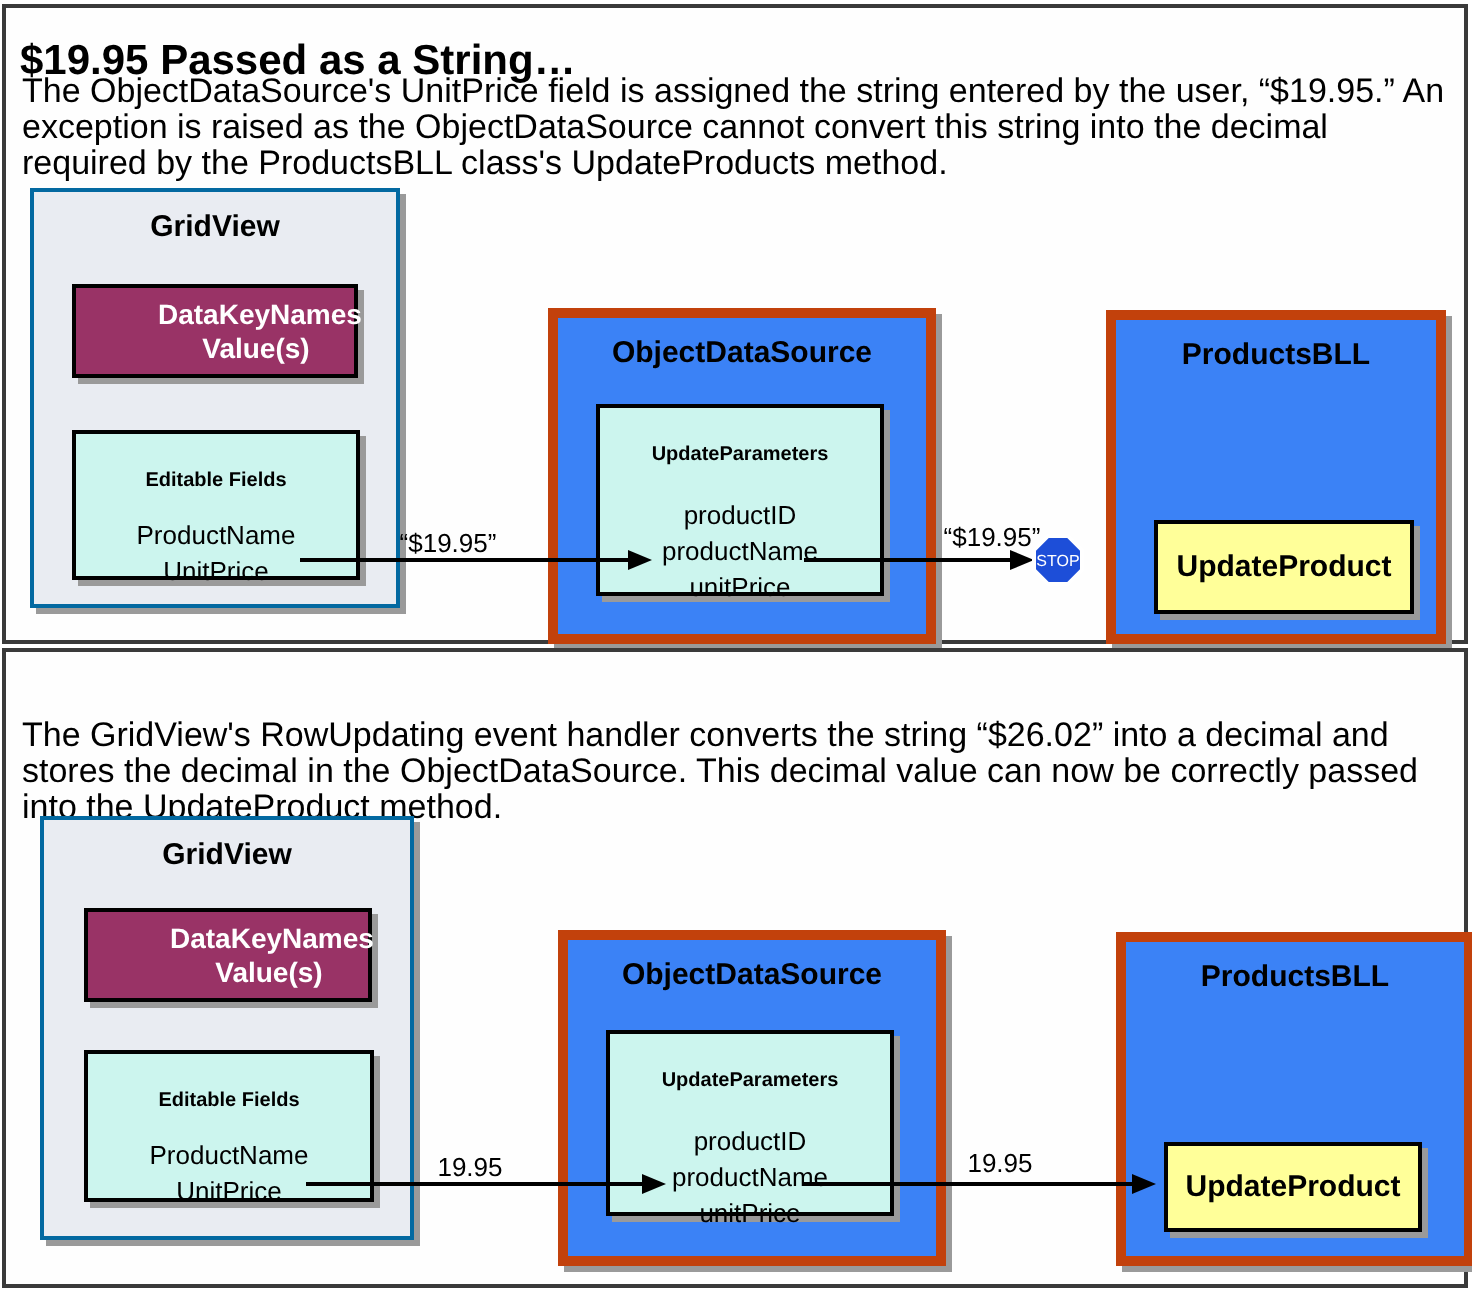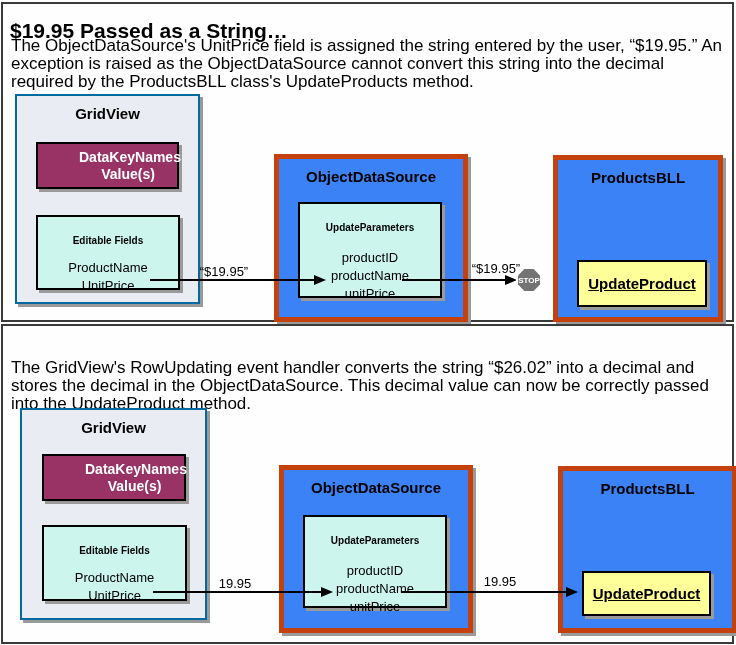--- a/index.html
+++ b/index.html
@@ -36,21 +36,21 @@
     background:#993366;color:#fff;font-weight:bold;font-size:14px;
     line-height:17px;display:flex;flex-direction:column;justify-content:center;padding-left:41px;
   }
   .cyan{background:#ccf5ee;}
   .sub-title{font-weight:bold;font-size:10px;margin-top:18px;}
   .items{font-size:13px;line-height:18px;}
   .ef .items{margin-top:13px;}
   .up .items{margin-top:16px;}
   .updprod{
     background:#ffff99;font-weight:bold;font-size:15px;
-    display:flex;align-items:center;justify-content:center;text-decoration:underline;
+    display:flex;align-items:center;justify-content:center;
   }
   
   .arrow{
     position:absolute;height:0;border-top:2px solid #000;z-index:6;
   }
   .arrow::after{
     content:"";position:absolute;right:-12px;top:-6px;width:0;height:0;
     border-left:12px solid #000;border-top:5px solid transparent;
     border-bottom:5px solid transparent;
   }
@@ -58,21 +58,21 @@
     position:absolute;width:90px;text-align:center;font-size:13px;z-index:7;margin-top:12px;
   }
   
   .stop{position:absolute;width:26px;height:26px;z-index:8;}
   .oct{clip-path:polygon(29% 0%,71% 0%,100% 29%,100% 71%,71% 100%,29% 100%,0% 71%,0% 29%);}
   .stop-white{
     width:26px;height:26px;background:#fff;display:flex;
     align-items:center;justify-content:center;filter:drop-shadow(0 0 1px #a00);
   }
   .stop-red{
-    width:22px;height:22px;background:#737373;color:#fff;font-weight:bold;
+    width:22px;height:22px;background:#1d4ed8;color:#fff;font-weight:normal;
     font-size:8px;display:flex;align-items:center;justify-content:center;
     letter-spacing:0;
   }
   
   #p0 .gv{left:12px;top:90px;width:181px;height:206px;}
   #p0 .dkn{left:19px;top:46px;width:143px;height:47px;}
   #p0 .ef{left:19px;top:119px;width:144px;height:75px;}
   #p0 .ods{left:271px;top:150px;width:184px;height:158px;}
   #p0 .up{left:19px;top:43px;width:144px;height:96px;}
   #p0 .bll{left:550px;top:151px;width:160px;height:157px;}

